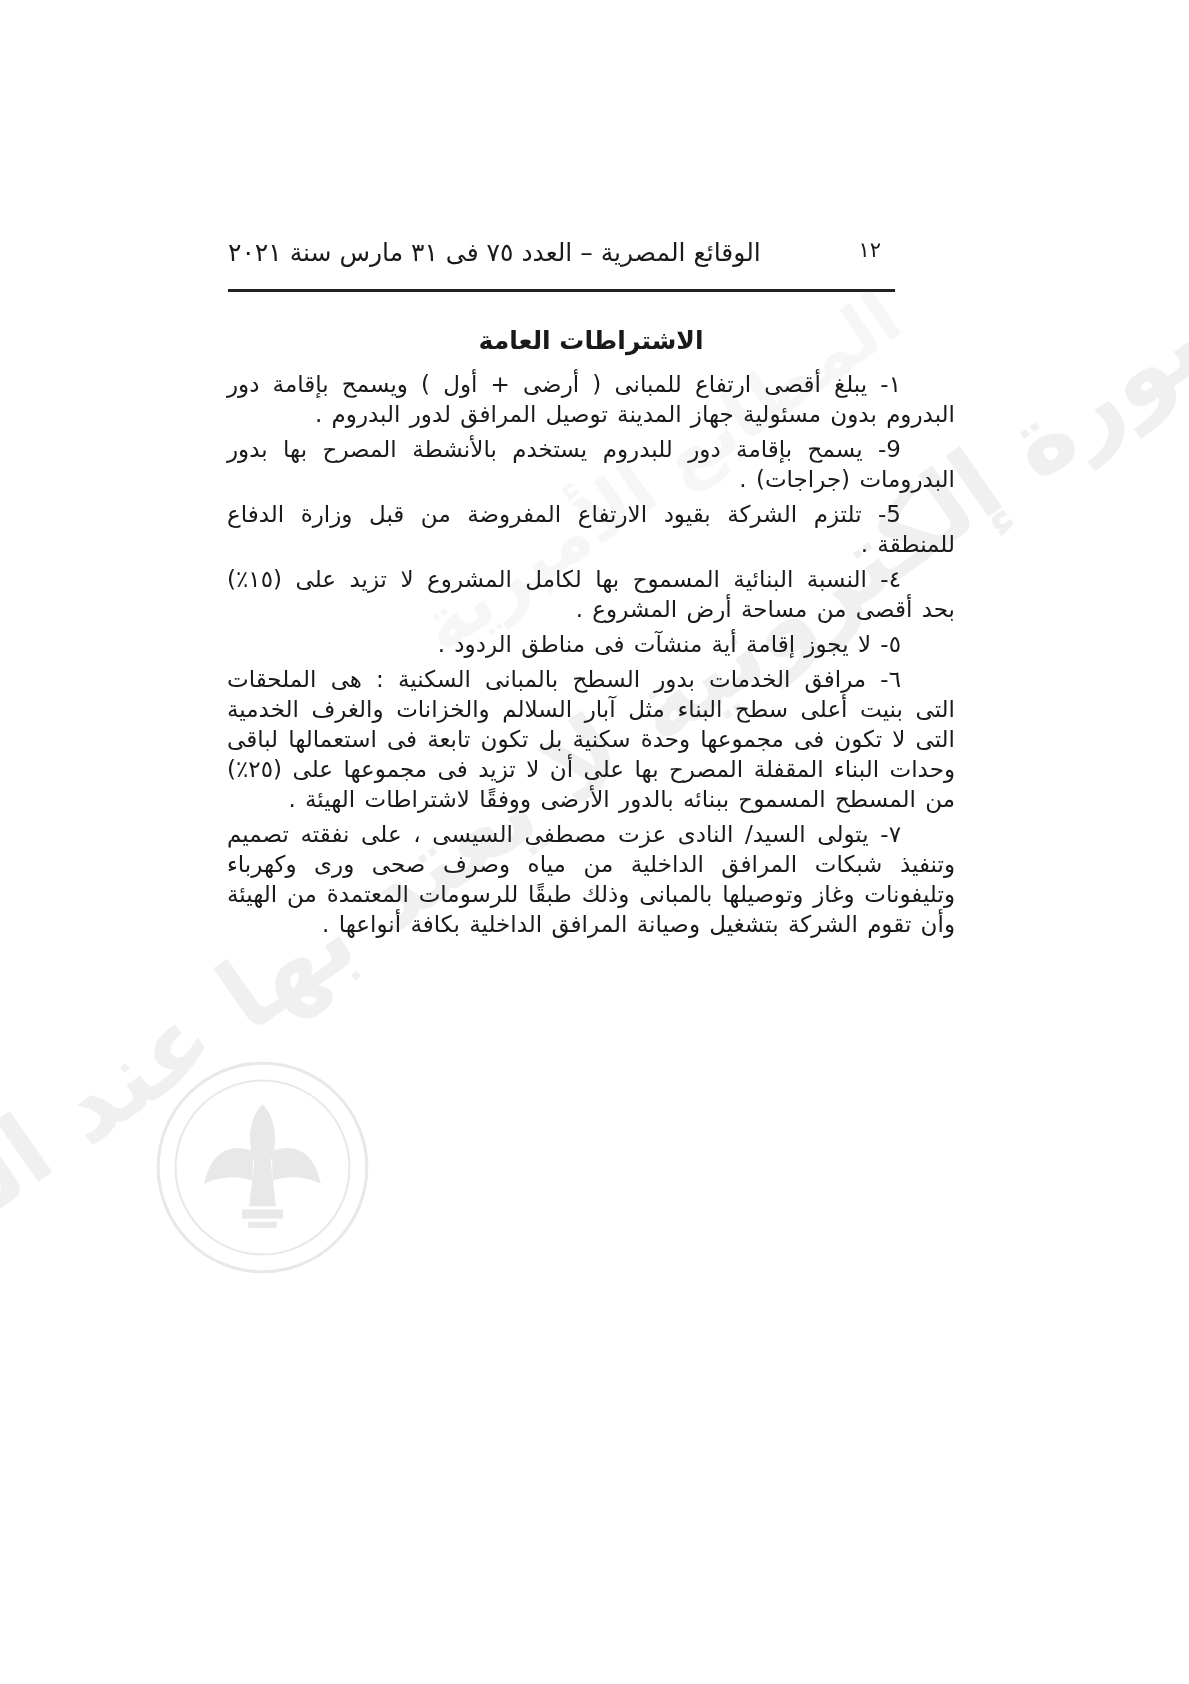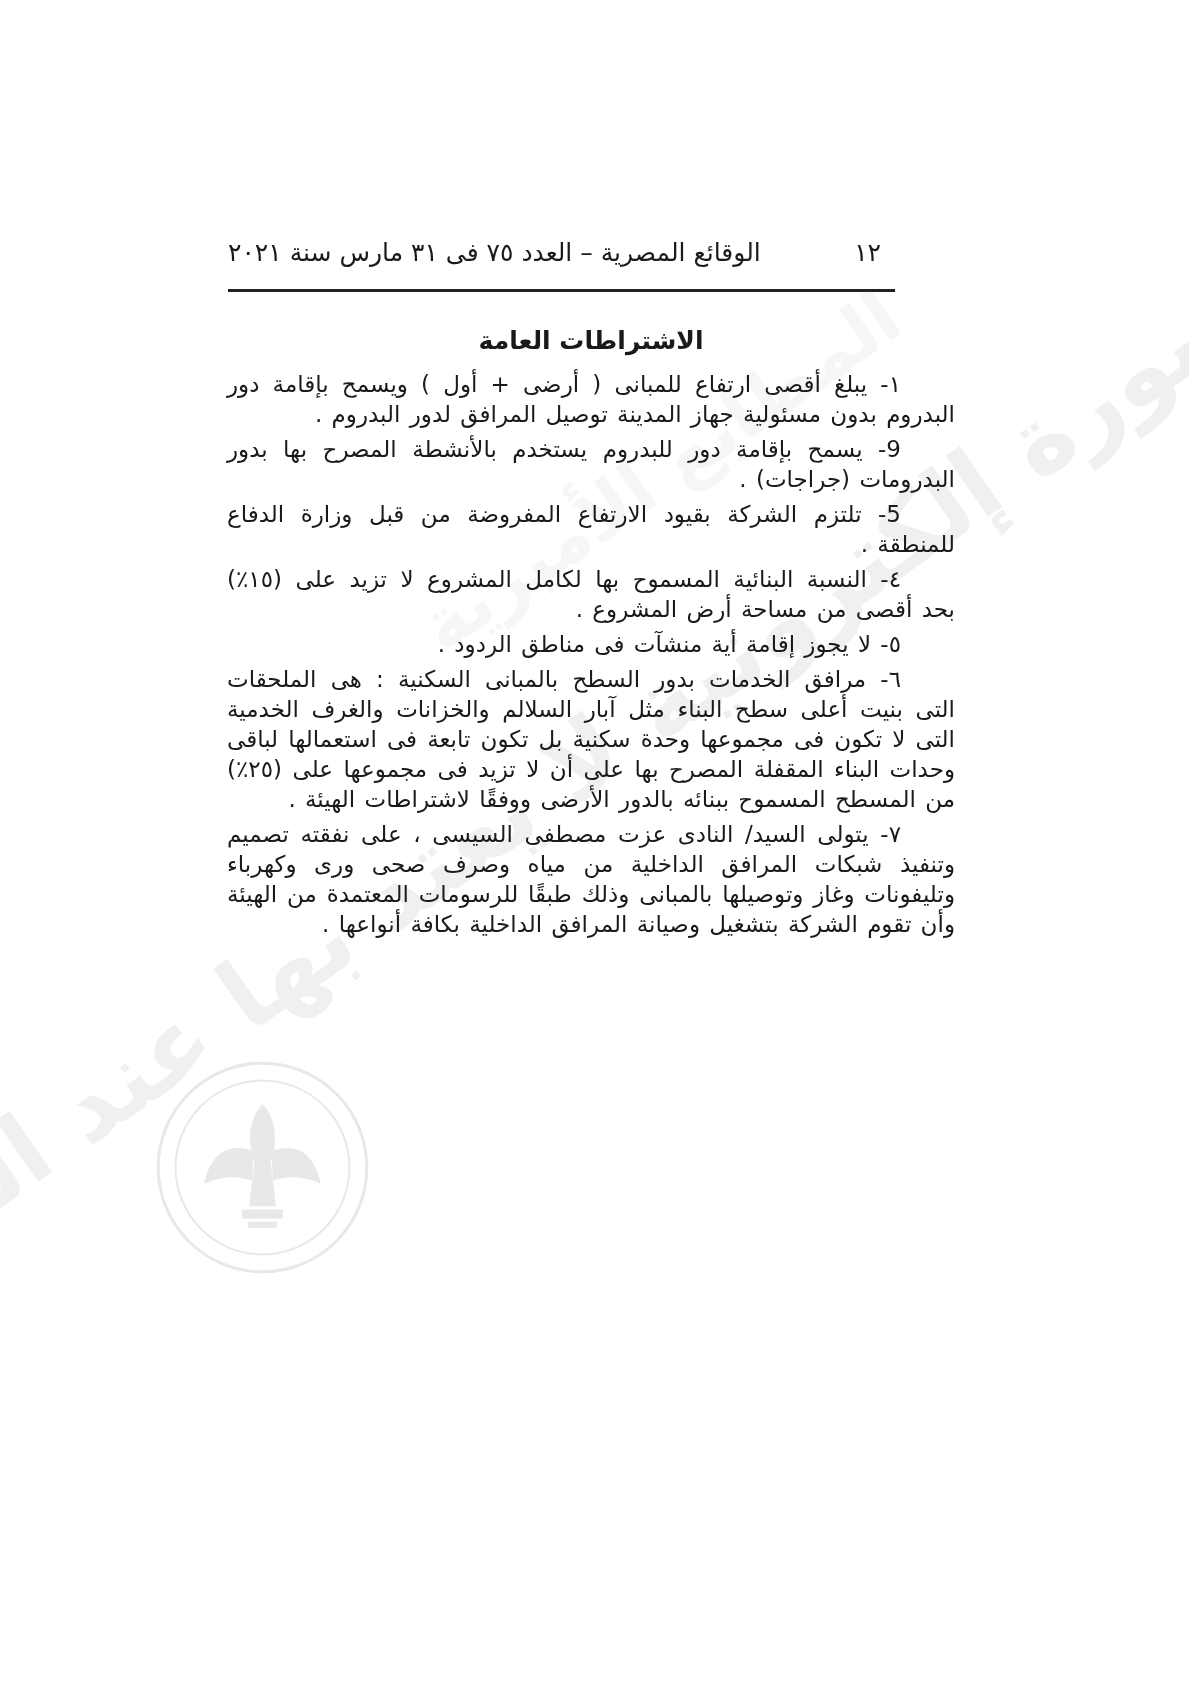--- a/index.html
+++ b/index.html
@@ -57,21 +57,21 @@
     position: absolute;
     top: 238px;
     right: 234px;
     width: 728px;
     direction: rtl;
   }
 
   .page-header { width: 667px; margin-right: 60px; }
   .header-row { position: relative; height: 38px; font-size: 25px; }
   .header-title { display: block; text-align: left; letter-spacing: 0.5px; }
-  .page-number { position: absolute; right: 14px; top: 0; font-size: 25px; }
+  .page-number { position: absolute; right: 14px; top: 0; font-size: 21px; }
   .header-rule { height: 3px; background: #222222; margin-top: 13px; }
 
   .section-title {
     text-align: center;
     font-weight: bold;
     font-size: 25px;
     margin: 34px 0 0 0;
   }
 
   .body-text { margin-top: 14px; }

